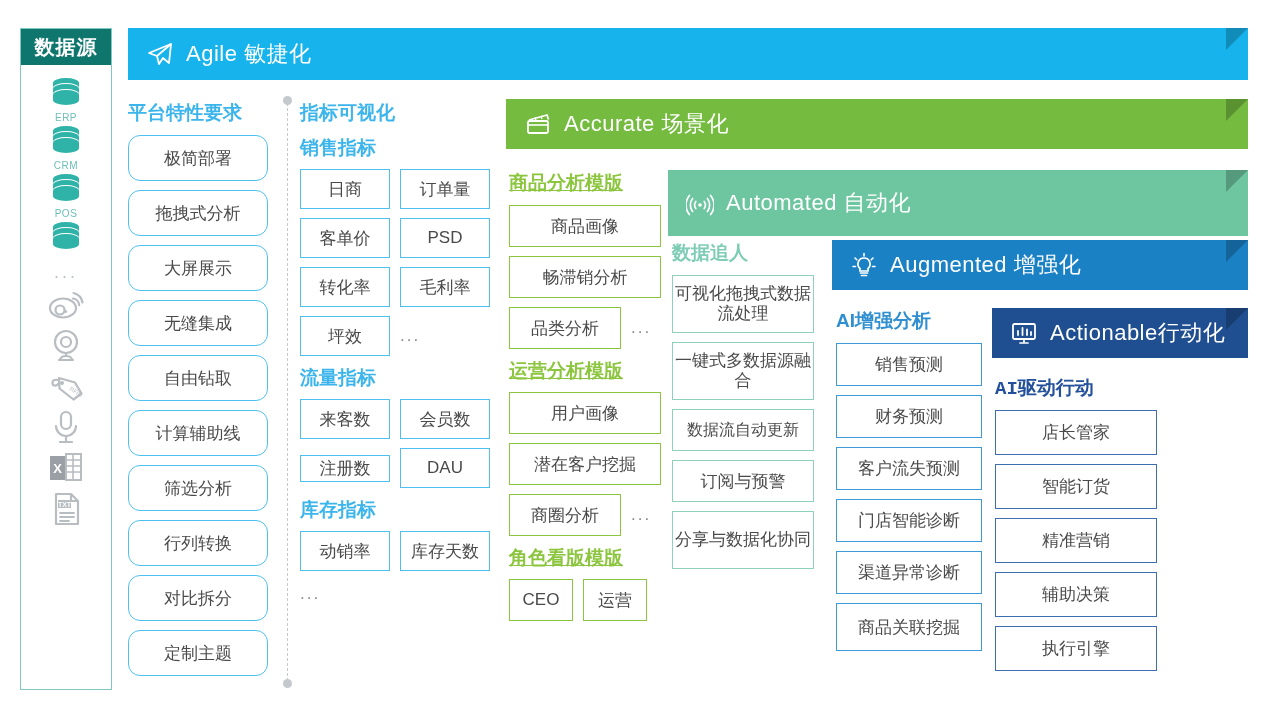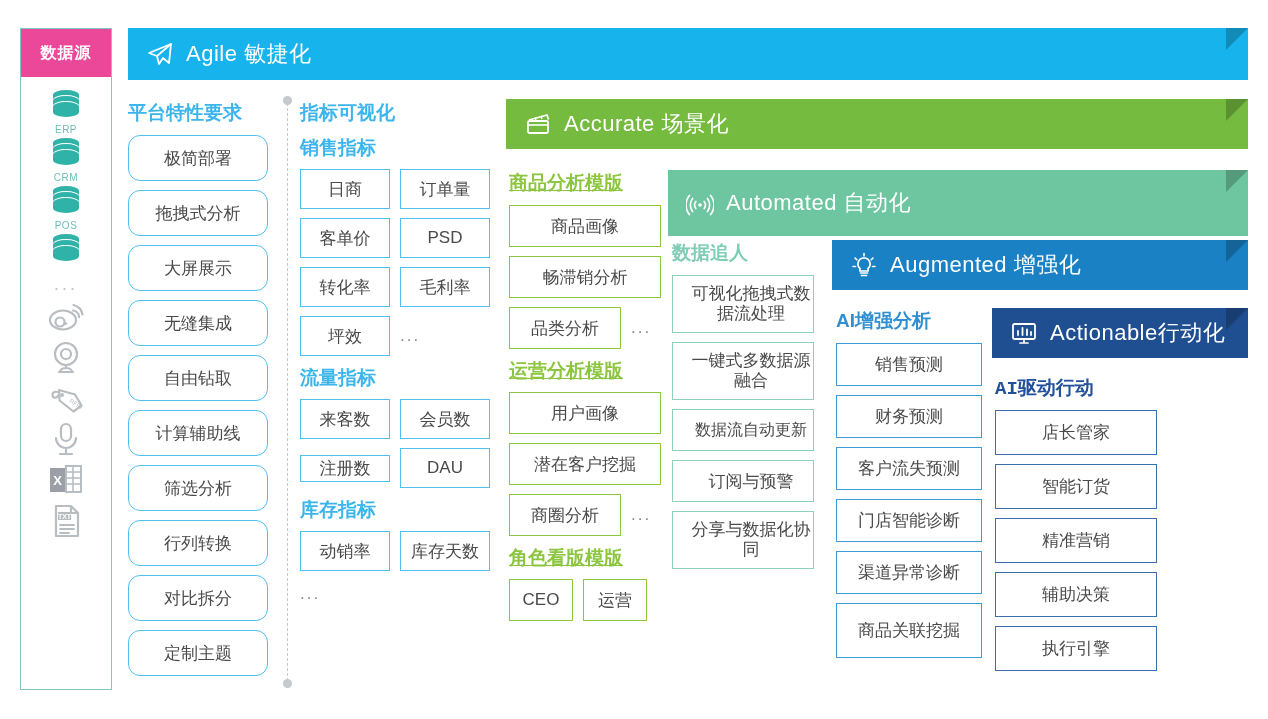--- a/index.html
+++ b/index.html
@@ -12,22 +12,22 @@
   #root { position: relative; width: 1268px; height: 719px; }
 
   
   .rail {
     position: absolute; left: 20px; top: 28px;
     width: 92px; height: 662px;
     border: 1px solid #7fc9c2;
     background: #ffffff;
   }
   .rail-header {
-    height: 48px; background: #ec4899;
-    color: #ffffff; font-size: 16px; font-weight: bold;
+    height: 36px; background: #0f766e;
+    color: #ffffff; font-size: 20px; font-weight: bold;
     display: flex; align-items: center; justify-content: center;
     letter-spacing: 1px;
   }
   .rail-body {
     display: flex; flex-direction: column; align-items: center;
     padding-top: 12px; gap: 2px;
   }
   .rail-item { display: flex; flex-direction: column; align-items: center; }
   .rail-label {
     font-size: 10px; color: #6bbfb8; margin-top: 1px; letter-spacing: .5px;
@@ -71,21 +71,21 @@
   .ellip { color: #8a8a8a; font-size: 17px; letter-spacing: 2px; }
   .row { display: flex; align-items: center; gap: 10px; }
   .stack { display: flex; flex-direction: column; gap: 9px; }
 
   
   .c-blue  .col-title, .c-blue .sub-title { color: #3bb5ec; }
   .c-blue  .chip { border-color: #4fc0f0; }
   .c-green .col-title, .c-green .sub-title { color: #8cc63e; text-decoration: underline; }
   .c-green .chip { border-color: #8cc63e; }
   .c-teal  .col-title { color: #7fcdb5; }
-  .c-teal  .chip { border-color: #8fd0bd; padding-left: 16px; }
+  .c-teal  .chip { border-color: #8fd0bd; }
   .c-mblue .col-title { color: #2f8fd0; }
   .c-mblue .chip { border-color: #3f9ad8; }
   .c-navy  .col-title { color: #23509a; }
   .c-navy  .chip { border-color: #3d6fae; }
 
   
   #col-platform   { left: 128px; top: 100px; width: 140px; }
   #col-metrics    { left: 300px; top: 100px; width: 195px; }
   #col-goods      { left: 509px; top: 170px; width: 152px; }
   #col-chase      { left: 672px; top: 240px; width: 142px; }
@@ -438,21 +438,21 @@
   </div>
 
   <div class="col c-mblue" id="col-ai">
     <div class="col-title">AI增强分析</div>
     <div class="stack">
       <div class="chip w146" style="height:43px">销售预测</div>
       <div class="chip w146" style="height:43px">财务预测</div>
       <div class="chip w146" style="height:43px">客户流失预测</div>
       <div class="chip w146" style="height:43px">门店智能诊断</div>
       <div class="chip w146" style="height:43px">渠道异常诊断</div>
-      <div class="chip w146" style="height:55px">商品关联挖掘</div>
+      <div class="chip w146" style="height:48px">商品关联挖掘</div>
     </div>
   </div>
 
   <div class="col c-navy" id="col-action">
     <div class="col-title">AI驱动行动</div>
     <div class="stack">
       <div class="chip w162" style="height:45px">店长管家</div>
       <div class="chip w162" style="height:45px">智能订货</div>
       <div class="chip w162" style="height:45px">精准营销</div>
       <div class="chip w162" style="height:45px">辅助决策</div>

